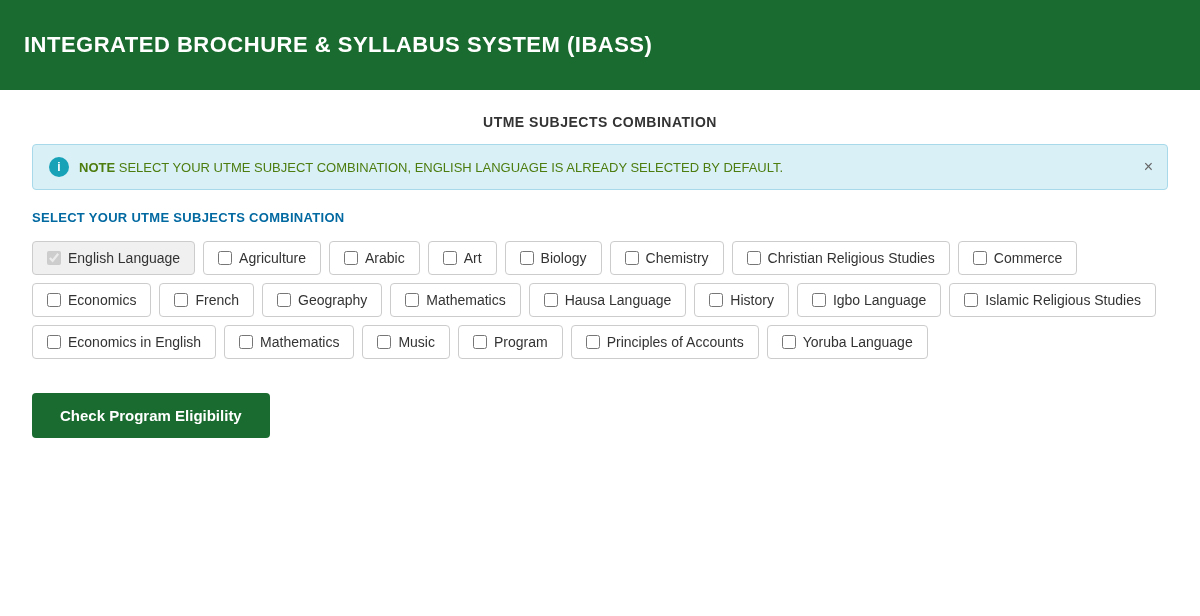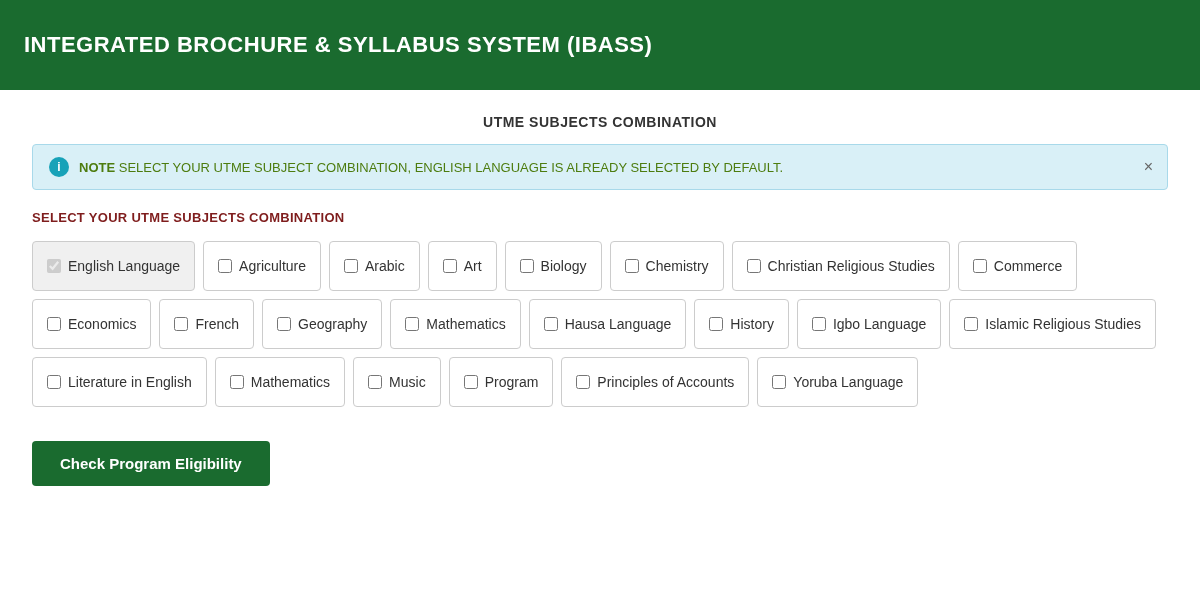--- a/index.html
+++ b/index.html
@@ -71,37 +71,37 @@
       color: #666;
       font-size: 16px;
       line-height: 1;
       background: none;
       border: none;
       padding: 0;
     }
     .subjects-label {
       font-size: 13px;
       font-weight: bold;
-      color: #7f1d1d;
+      color: #0369a1;
       text-transform: uppercase;
       letter-spacing: 0.3px;
       margin-bottom: 16px;
     }
     .subjects-grid {
       display: flex;
       flex-wrap: wrap;
       gap: 8px;
       margin-bottom: 10px;
     }
     .subject-item {
       display: flex;
       align-items: center;
       border: 1px solid #ccc;
       border-radius: 4px;
-      padding: 16px 14px;
+      padding: 8px 14px;
       font-size: 14px;
       color: #333;
       cursor: pointer;
       background: white;
       user-select: none;
     }
     .subject-item input[type="checkbox"] {
       margin-right: 7px;
       cursor: pointer;
       width: 14px;
@@ -202,21 +202,21 @@
       <label class="subject-item">
         <input type="checkbox" style="">
         <span>Igbo Language</span>
       </label>
       <label class="subject-item">
         <input type="checkbox" style="">
         <span>Islamic Religious Studies</span>
       </label>
       <label class="subject-item">
         <input type="checkbox" style="">
-        <span>Literature in English</span>
+        <span>Economics in English</span>
       </label>
       <label class="subject-item">
         <input type="checkbox" style="">
         <span>Mathematics</span>
       </label>
       <label class="subject-item">
         <input type="checkbox" style="">
         <span>Music</span>
       </label>
       <label class="subject-item">

